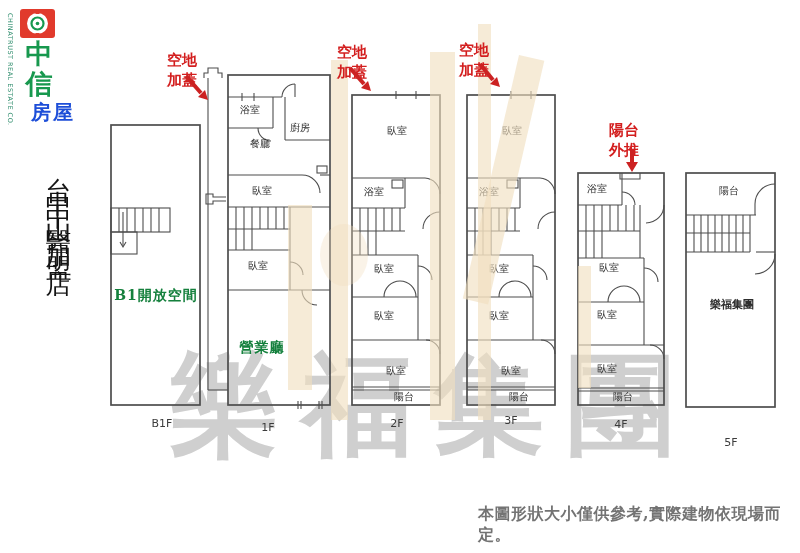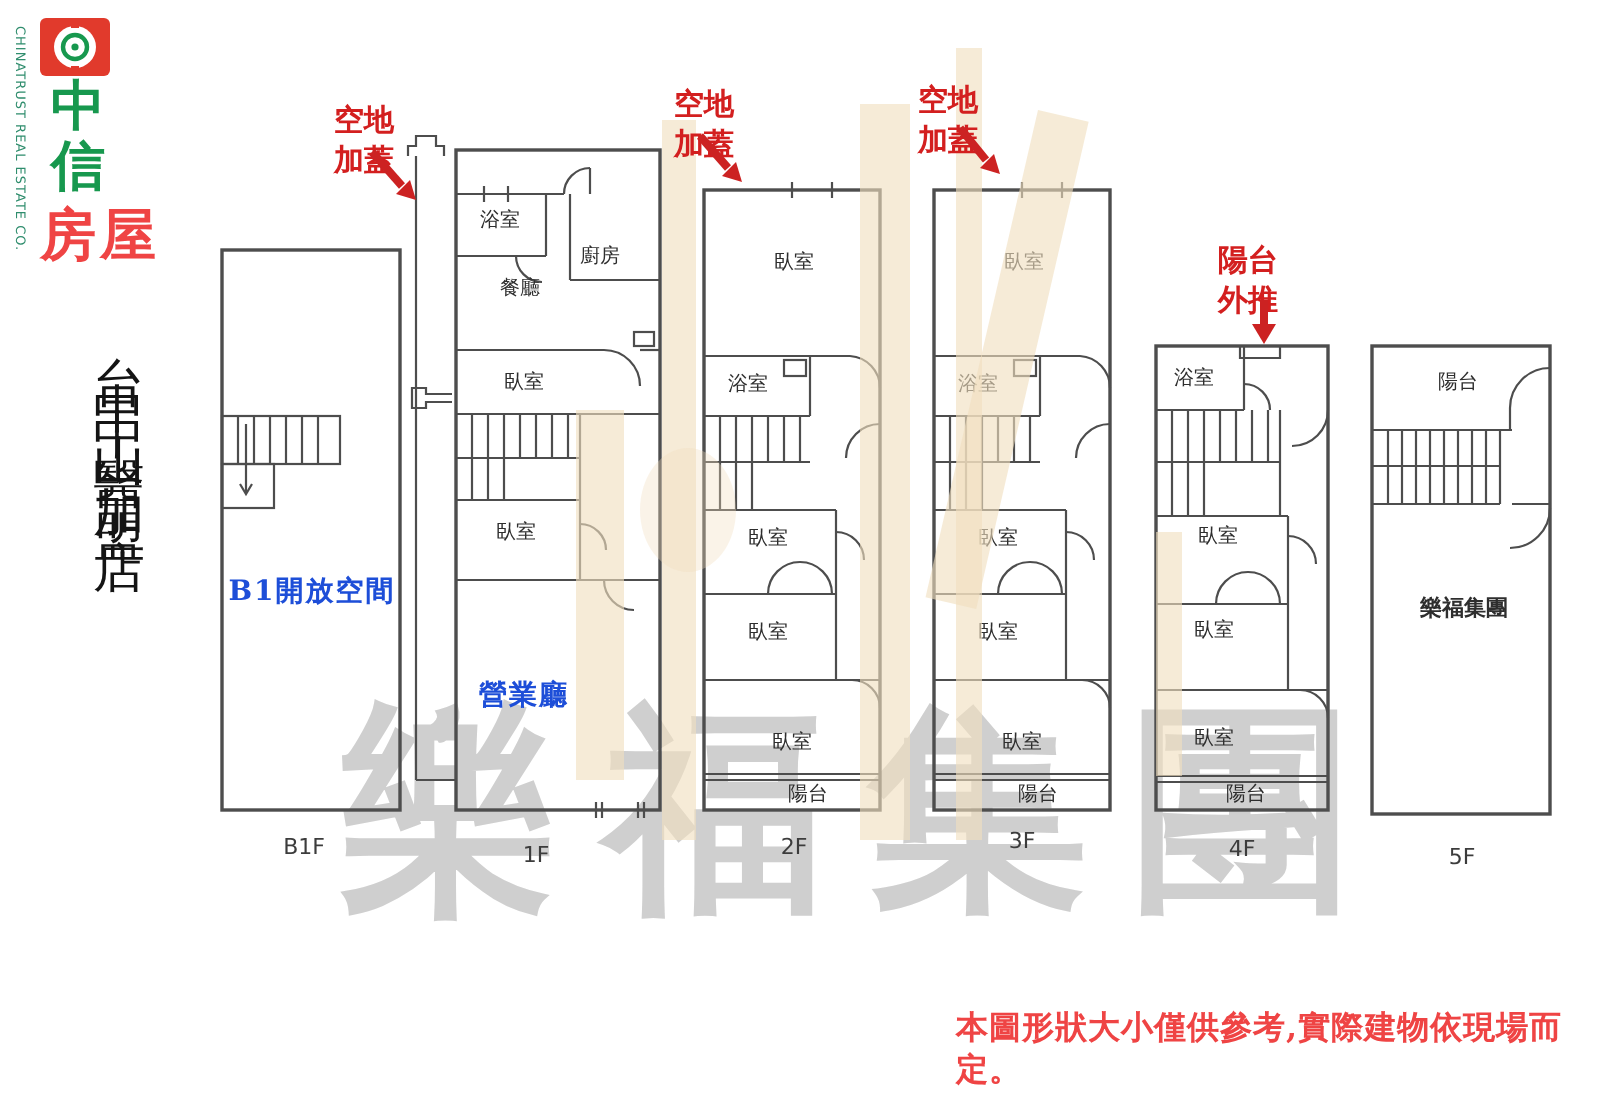--- a/index.html
+++ b/index.html
@@ -5,58 +5,58 @@
   html,body{margin:0;padding:0;background:#888;}
   .canvas{position:relative;width:800px;height:553px;background:#ffffff;overflow:hidden;
           font-family:"DejaVu Sans",sans-serif;}
   
   .logo-en{position:absolute;left:6px;top:13px;height:120px;writing-mode:vertical-rl;
            font-size:6.5px;letter-spacing:.5px;color:#2f8d6d;font-family:"DejaVu Sans",sans-serif;}
   .logo-mark{position:absolute;left:20px;top:9px;}
   .logo-zh{position:absolute;left:21px;top:39px;width:36px;text-align:center;
            font-weight:bold;font-size:27px;line-height:30px;color:#17984e;
            font-family:"DejaVu Serif",serif;}
-  .logo-zh2{position:absolute;left:20px;top:99px;width:66px;
-           font-weight:bold;font-size:28px;letter-spacing:2px;color:#ef4444;
+  .logo-zh2{position:absolute;left:20px;top:99px;width:66px;text-align:center;
+           font-weight:bold;font-size:20px;letter-spacing:2px;color:#1d4ed8;
            font-family:"DejaVu Serif",serif;white-space:nowrap;}
   
   .title-v{position:absolute;left:42px;top:157px;writing-mode:vertical-rl;
            font-size:26px;letter-spacing:13px;color:#141414;
            font-family:"DejaVu Serif",serif;}
   
   .wm{position:absolute;left:170px;top:350px;font-size:110px;font-weight:bold;
       letter-spacing:22px;color:#b2b2b2;opacity:.62;white-space:nowrap;z-index:1;
       font-family:"DejaVu Serif",serif;line-height:1;}
   
   .plan-svg{position:absolute;left:0;top:0;z-index:2;}
   .plan-svg line,.plan-svg path,.plan-svg rect,.plan-svg polyline{
       stroke:#4d4d4d;fill:none;stroke-width:1.1px;}
   .plan-svg .outer{stroke-width:1.7px;}
   
   .rl{position:absolute;transform:translate(-50%,-50%);font-size:10px;color:#2e2e2e;
       z-index:2;white-space:nowrap;font-family:Liberation Sans, sans-serif;}
   .rl.big{font-size:14px;font-weight:bold;letter-spacing:1px;
-      font-family:"DejaVu Serif",serif;color:#1d4ed8;}
+      font-family:"DejaVu Serif",serif;color:#15803d;}
   .rl.med{font-size:11px;font-weight:bold;font-family:"DejaVu Serif",serif;}
   .fl{position:absolute;transform:translateX(-50%);font-size:11px;color:#3c3c3c;
       z-index:2;font-family:"DejaVu Sans",sans-serif;}
   
   .stripe{position:absolute;background:rgba(240,222,190,.62);z-index:3;pointer-events:none;}
   .stripe.rot{transform:rotate(13deg);transform-origin:top left;}
   .wmdot{position:absolute;left:320px;top:224px;width:48px;height:62px;border-radius:50%;
       background:rgba(240,222,190,.35);z-index:3;pointer-events:none;}
   
   .ann{position:absolute;width:48px;text-align:center;color:#d31f1f;font-weight:bold;
       font-size:15px;line-height:20px;z-index:4;font-family:"DejaVu Serif",serif;}
   .ann-svg{position:absolute;left:0;top:0;z-index:4;}
   .ann-svg line{stroke:#cc2222;stroke-width:4px;}
   .ann-svg polygon{fill:#cc2222;stroke:none;}
   
   .disc{position:absolute;left:478px;top:504px;font-size:16px;font-weight:bold;
-      color:#ef4444;z-index:4;font-family:"DejaVu Serif",serif;letter-spacing:.5px;}
+      color:#737373;z-index:4;font-family:"DejaVu Serif",serif;letter-spacing:.5px;}
 </style>
 </head>
 <body>
 
 <div class="canvas">
 
   <div class="wm">樂福集團</div>
 
   <div class="logo-en">CHINATRUST REAL ESTATE CO.</div>
   <div class="logo-mark">
@@ -274,26 +274,26 @@
 
   <span class="rl" style="left:597px;top:189px">浴室</span>
   <span class="rl" style="left:609px;top:268px">臥室</span>
   <span class="rl" style="left:607px;top:315px">臥室</span>
   <span class="rl" style="left:607px;top:369px">臥室</span>
   <span class="rl" style="left:623px;top:397px">陽台</span>
 
   <span class="rl" style="left:729px;top:191px">陽台</span>
   <span class="rl med" style="left:732px;top:304px">樂福集團</span>
 
-  <span class="fl" style="left:152px;top:417px">B1F</span>
+  <span class="fl" style="left:162px;top:417px">B1F</span>
   <span class="fl" style="left:268px;top:421px">1F</span>
   <span class="fl" style="left:397px;top:417px">2F</span>
   <span class="fl" style="left:511px;top:414px">3F</span>
   <span class="fl" style="left:621px;top:418px">4F</span>
-  <span class="fl" style="left:731px;top:422px">5F</span>
+  <span class="fl" style="left:731px;top:436px">5F</span>
 
   <div class="stripe" style="left:288px;top:205px;width:24px;height:185px"></div>
   <div class="stripe" style="left:331px;top:60px;width:17px;height:360px"></div>
   <div class="stripe" style="left:430px;top:52px;width:25px;height:368px"></div>
   <div class="stripe" style="left:478px;top:24px;width:13px;height:396px"></div>
   <div class="stripe rot" style="left:519px;top:55px;width:26px;height:250px"></div>
   <div class="stripe" style="left:578px;top:266px;width:13px;height:122px"></div>
   <div class="wmdot"></div>
 
   <div class="ann" style="left:158px;top:50px">

